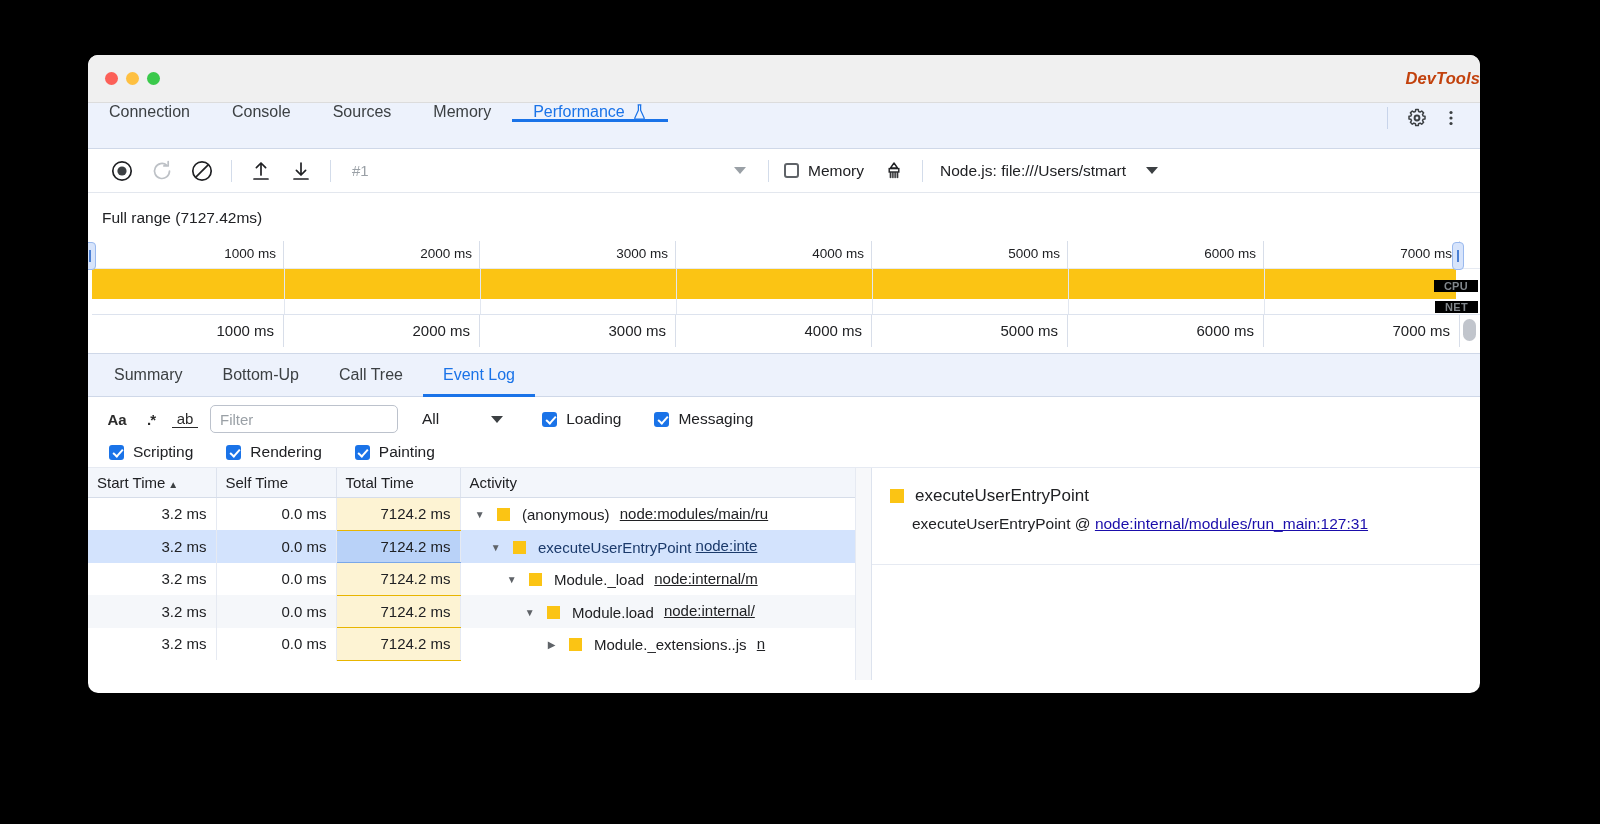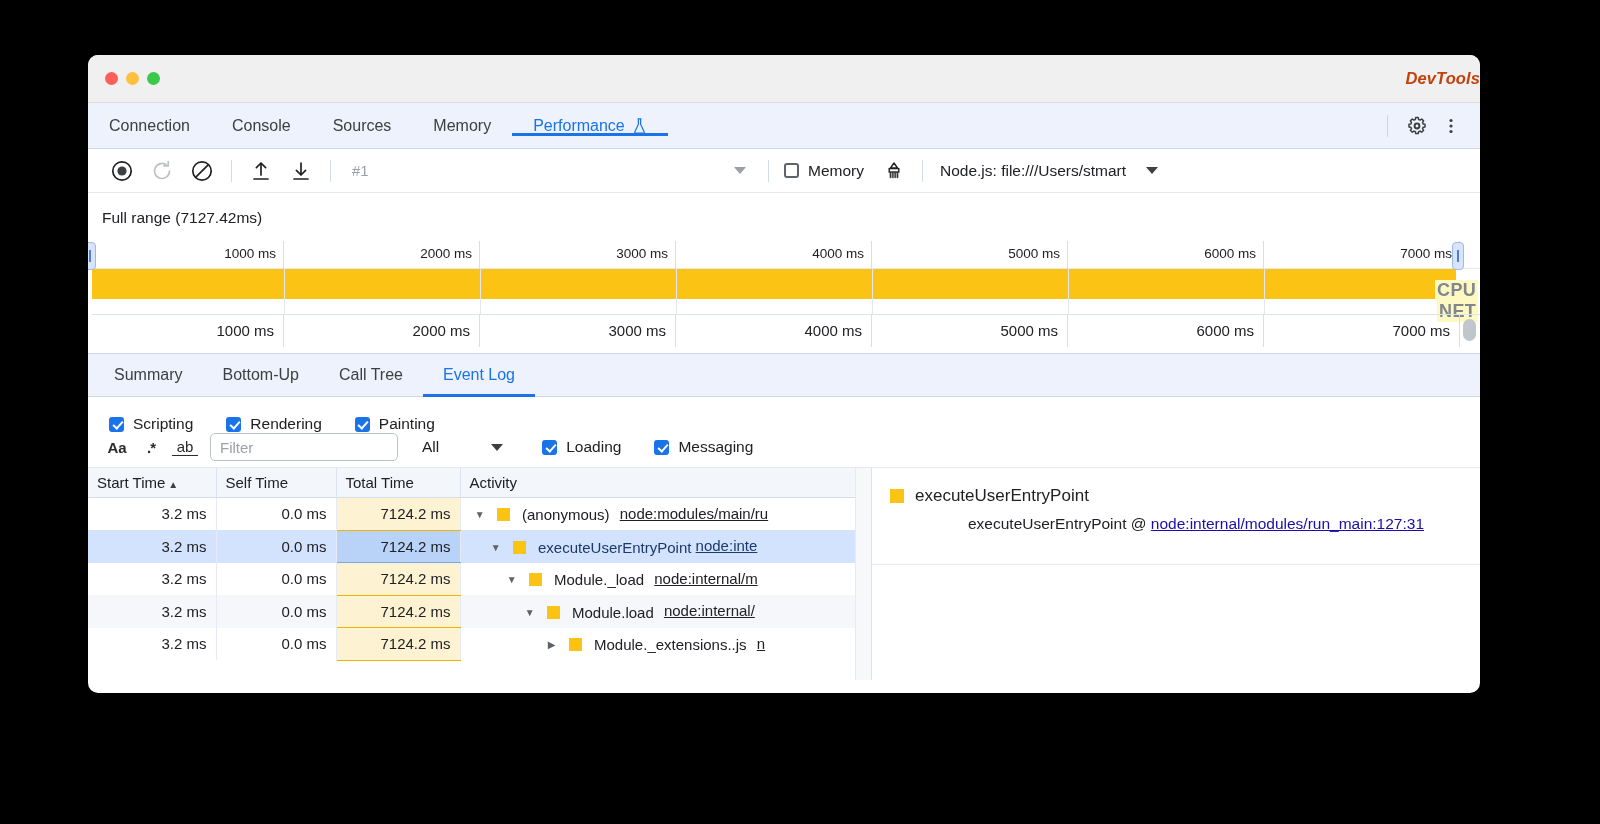--- a/index.html
+++ b/index.html
@@ -37,21 +37,21 @@
     font-size: 16.5px; font-weight: bold; color: #c2410c;
     letter-spacing: .1px;
     font-style: italic;
   }
 
   
   .tabstrip {
     height: 46px;
     background: #edf2fc;
     border-bottom: 1px solid #cfd8e8;
-    display: flex; align-items: center;
+    display: flex; align-items: flex-start;
     position: relative;
   }
   .tab {
     display: flex; align-items: center; gap: 7px;
     padding: 0 21px;
     font-size: 16px; color: #3c4043;
     cursor: default;
     position: relative;
   }
   .tab.active { color: #1a73e8; }
@@ -128,22 +128,22 @@
   .cpu-bar {
     position: absolute; left: 0; top: 0; height: 30px;
     background: #fbc414;
   }
   .band-grid {
     position: absolute; top: 0; bottom: 0;
     border-right: 1px solid #e2e7f0;
   }
   .bandlabel {
     position: absolute; right: 2px;
-    font-size: 18px; font-weight: bold; color: #80868b;
-    background: #fef9c3; padding: 0 2px; letter-spacing: .3px;
+    font-size: 11px; font-weight: bold; color: #80868b;
+    background: #000000; padding: 0 10px; letter-spacing: .3px;
   }
   .tickrow2 {
     position: absolute; left: 4px; right: 0; top: 73px; height: 32px;
     border-top: 1px solid #dde3ee;
   }
   .tick2 {
     position: absolute; top: 0; height: 32px;
     border-right: 1px solid #d8dee9;
     font-size: 15px; color: #202124;
     text-align: right; padding-right: 9px; line-height: 31px;
@@ -247,21 +247,21 @@
   .details {
     flex: 1; background: #fff;
     border-left: 1px solid #dde3ee;
     padding: 18px 0 0 18px; position: relative;
   }
   .det-title {
     font-size: 17px; color: #202124; display: flex; align-items: center;
   }
   .det-title .swatch { margin: 0 11px 0 0; width: 14px; height: 14px; }
   .det-sub { font-size: 15.5px; color: #80868b; margin: 16px 0 0 18px; }
-  .det-row { font-size: 15.5px; color: #202124; margin: 9px 0 0 22px; text-align: center; }
+  .det-row { font-size: 15.5px; color: #202124; margin: 9px 0 0 22px; }
   .det-link { color: #1a0dab; text-decoration: underline; }
   .det-sep {
     position: absolute; left: 0; right: 0; top: 96px;
     border-top: 1px solid #e6eaf2;
   }
 </style>
 </head>
 <body>
 
 <div class="window">
@@ -417,50 +417,50 @@
     </div>
     <div class="dtab">
       <span>Call Tree</span>
     </div>
     <div class="dtab active">
       <span>Event Log</span>
     </div>
   </div>
 
   <div class="filterwrap">
-    <div class="frow r2">
-      <div class="cbwrap r2first">
-        <span class="cb on"></span>
-        <span>Scripting</span>
-      </div>
-      <div class="cbwrap">
-        <span class="cb on"></span>
-        <span>Rendering</span>
-      </div>
-      <div class="cbwrap">
-        <span class="cb on"></span>
-        <span>Painting</span>
-      </div>
-    </div>
     <div class="frow">
       <div class="fbtn">Aa</div>
       <div class="fbtn regex">.*</div>
       <div class="fbtn word">ab</div>
       <div class="fieldbox">
         <span>Filter</span>
       </div>
       <div class="allsel">All</div>
       <div class="caret-dn dark allcaret"></div>
       <div class="cbwrap first">
         <span class="cb on"></span>
         <span>Loading</span>
       </div>
       <div class="cbwrap">
         <span class="cb on"></span>
         <span>Messaging</span>
+      </div>
+    </div>
+    <div class="frow r2">
+      <div class="cbwrap r2first">
+        <span class="cb on"></span>
+        <span>Scripting</span>
+      </div>
+      <div class="cbwrap">
+        <span class="cb on"></span>
+        <span>Rendering</span>
+      </div>
+      <div class="cbwrap">
+        <span class="cb on"></span>
+        <span>Painting</span>
       </div>
     </div>
   </div>
 
   <div class="tablearea">
     <div class="tblwrap">
       <table>
         <thead>
           <tr>
             <th class="c-start">

